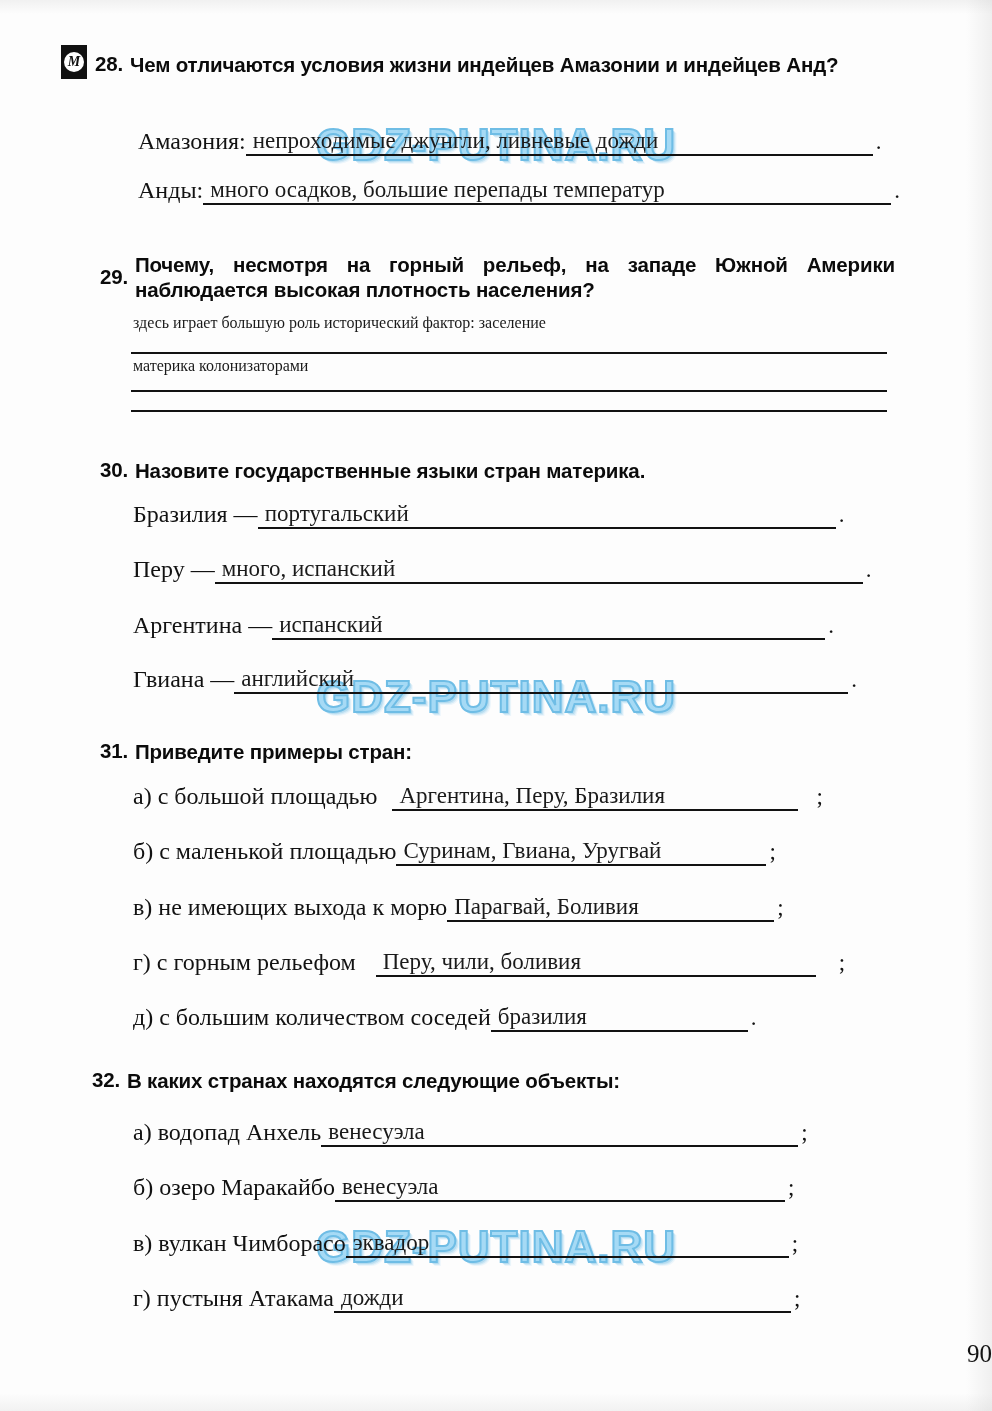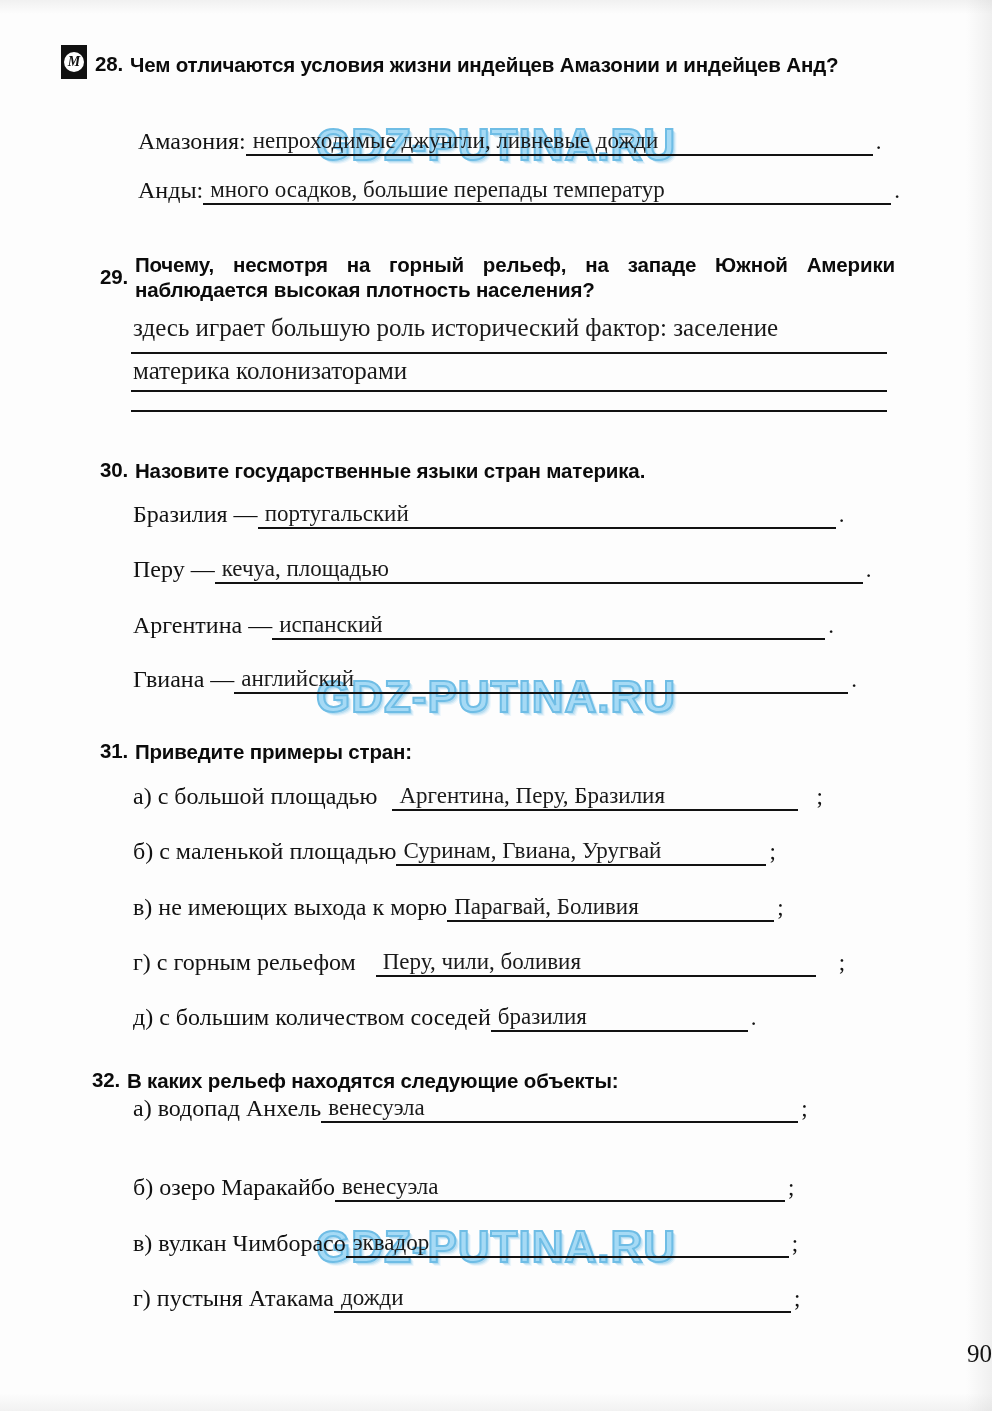--- a/index.html
+++ b/index.html
@@ -161,21 +161,21 @@
   }
 
   
   .rule {
     position: absolute;
     border-bottom: 2.4px solid #121212;
   }
   .free-hw {
     position: absolute;
     font-family: "Liberation Serif", serif;
-    font-size: 25px;
+    font-size: 16px;
     color: #1a1a1a;
     white-space: nowrap;
     line-height: 1;
   }
 
   .page-number {
     position: absolute;
     left: 0;
     width: 992px;
     top: 1340px;
@@ -254,21 +254,21 @@
       <span class="ans-label">Бразилия —</span>
       <span class="ans-line" style="width:578px;">
         <span class="hw">португальский</span>
       </span>
       <span class="ans-term">.</span>
     </div>
 
     <div class="ans-row" style="left:133px; top:552px;">
       <span class="ans-label">Перу —</span>
       <span class="ans-line" style="width:648px;">
-        <span class="hw">кечуа, площадью</span>
+        <span class="hw">много, испанский</span>
       </span>
       <span class="ans-term">.</span>
     </div>
 
     <div class="ans-row" style="left:133px; top:608px;">
       <span class="ans-label">Аргентина —</span>
       <span class="ans-line" style="width:553px;">
         <span class="hw">испанский</span>
       </span>
       <span class="ans-term">.</span>
@@ -325,25 +325,25 @@
       <span class="ans-label">д) с большим количеством соседей</span>
       <span class="ans-line" style="width:257px;">
         <span class="hw">бразилия</span>
       </span>
       <span class="ans-term">.</span>
     </div>
 
     <div class="q-block" style="left:92px; top:1060px; width:800px;">
       <div class="q-head">
         <span class="q-num">32.</span>
-        <span class="q-text">В каких рельеф находятся следующие объекты:</span>
-      </div>
-    </div>
-
-    <div class="ans-row" style="left:133px; top:1091px;">
+        <span class="q-text">В каких странах находятся следующие объекты:</span>
+      </div>
+    </div>
+
+    <div class="ans-row" style="left:133px; top:1115px;">
       <span class="ans-label">а) водопад Анхель</span>
       <span class="ans-line" style="width:477px;">
         <span class="hw">венесуэла</span>
       </span>
       <span class="ans-term">;</span>
     </div>
 
     <div class="ans-row" style="left:133px; top:1170px;">
       <span class="ans-label">б) озеро Маракайбо</span>
       <span class="ans-line" style="width:450px;">

